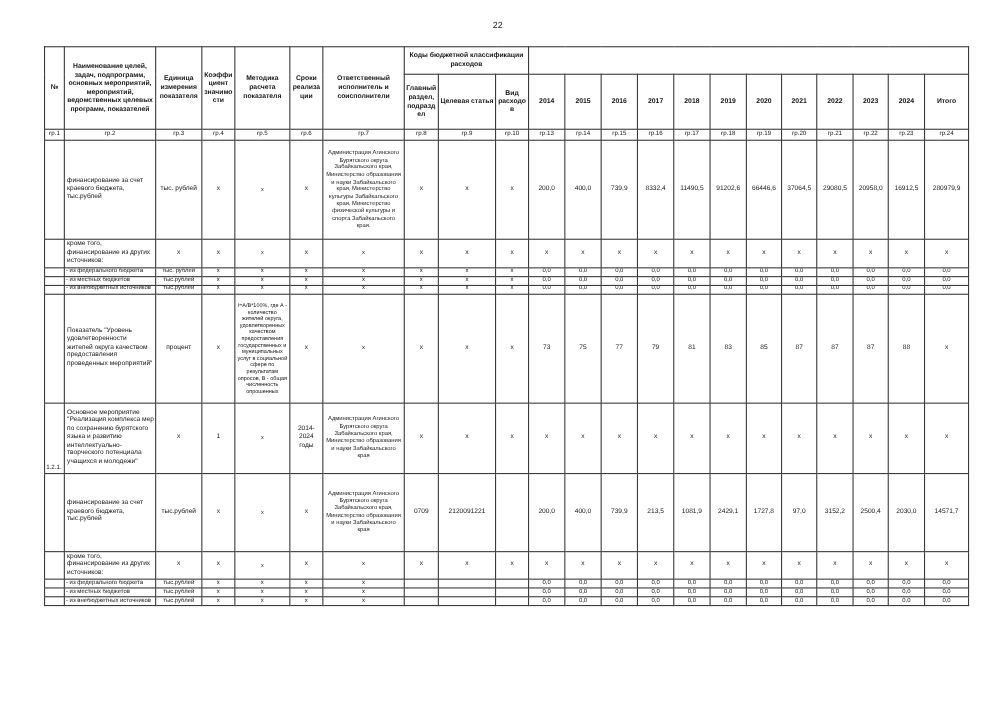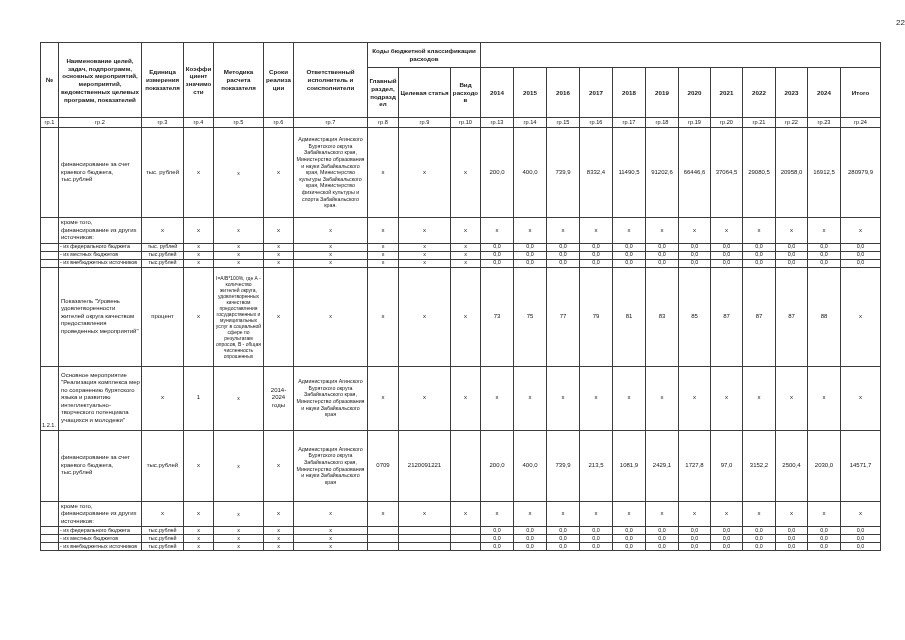--- a/index.html
+++ b/index.html
@@ -1,21 +1,21 @@
 <!DOCTYPE html>
 <html><head>
 <meta charset="utf-8">
 <style>
   html,body{margin:0;padding:0;}
   body{
     width:905px;height:640px;background:#ffffff;position:relative;
     font-family:"Liberation Sans",sans-serif;color:#161616;
   }
   .page-num{
-    position:absolute;top:18px;left:0;width:905px;text-align:right;
+    position:absolute;top:18px;left:0;width:905px;text-align:center;
     font-size:8px;color:#222;
   }
   table{
     position:absolute;top:42px;left:40px;width:840px;
     border-collapse:collapse;table-layout:fixed;
   }
   th,td{
     border:1px solid #3c3c3c;
     font-size:6px;line-height:1.25;padding:1px;
     text-align:center;vertical-align:middle;

